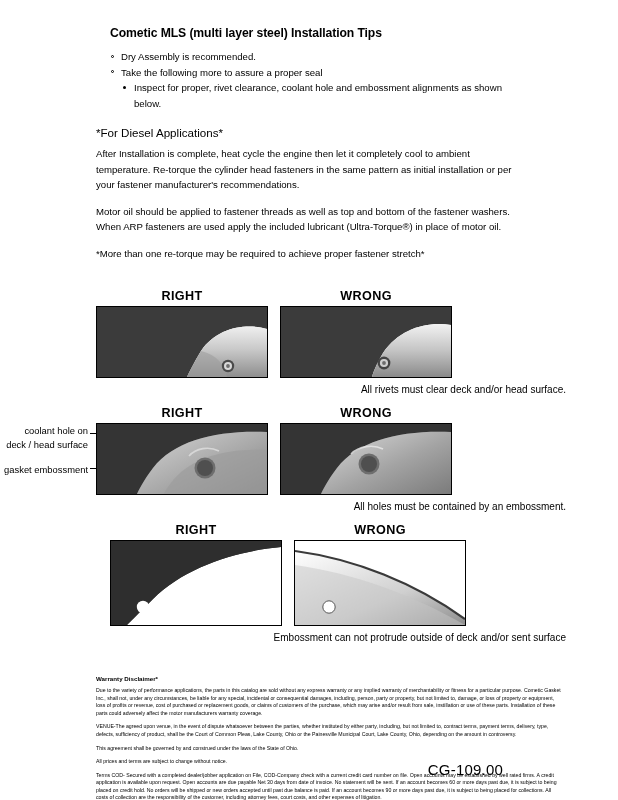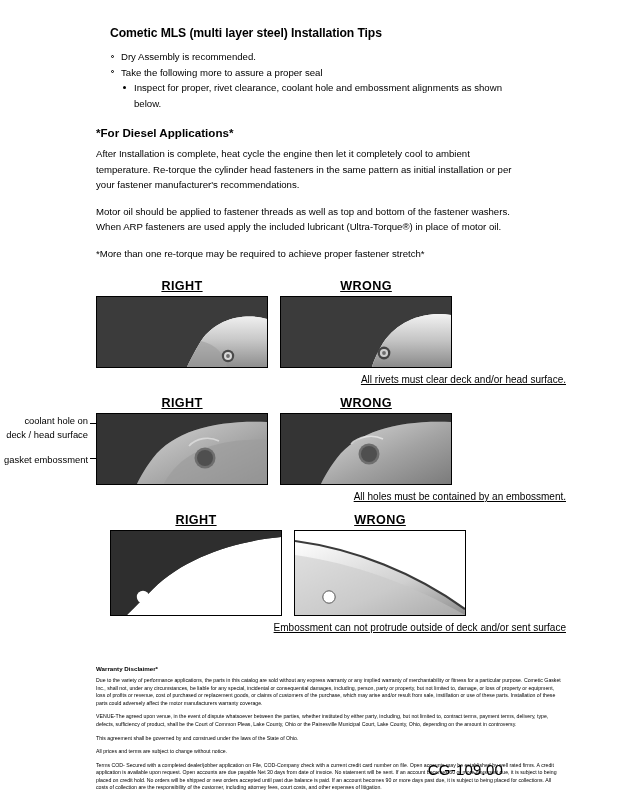--- a/index.html
+++ b/index.html
@@ -67,40 +67,39 @@
     position: absolute;
     left: 2px;
     top: 6px;
     width: 3.2px;
     height: 3.2px;
     background: #000;
     border-radius: 50%;
   }
   h2.section {
     font-size: 11.6px;
-    font-weight: bold;
+    font-weight: normal;
     margin: 15px 0 7px 56px;
   }
   .para {
     font-size: 9.6px;
     line-height: 1.62;
     margin: 0 0 11px 56px;
     max-width: 470px;
   }
   .para.last {
     margin-bottom: 0;
   }
 
   
   .figs {
-    margin-top: 18px;
+    margin-top: 28px;
     margin-left: 56px;
     width: 470px;
     position: relative;
-    text-decoration: underline;
   }
   .figrow {
     display: flex;
     gap: 12px;
     justify-content: flex-start;
   }
   .figcell {
     width: 172px;
   }
   .figlabel {

